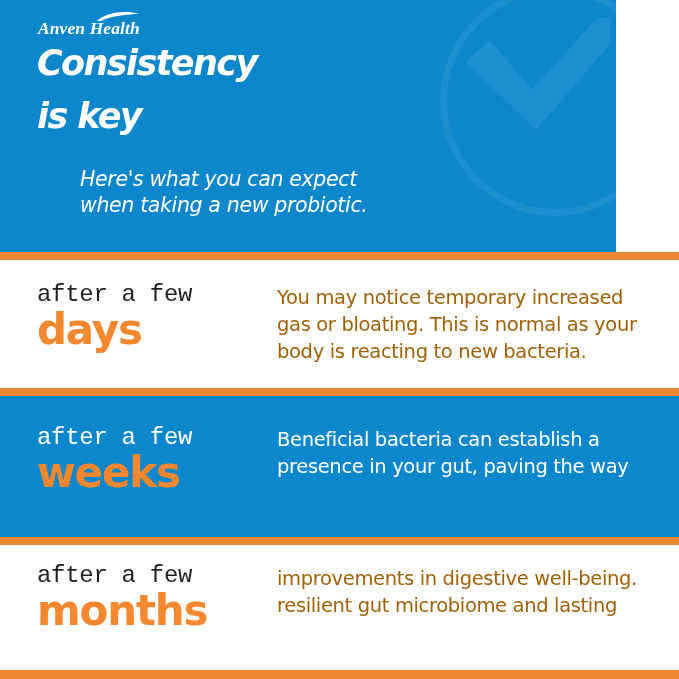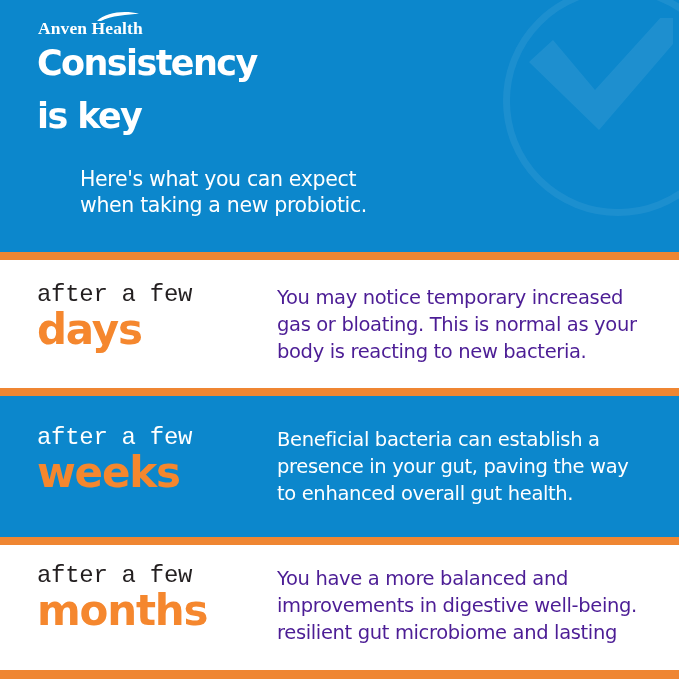--- a/index.html
+++ b/index.html
@@ -17,24 +17,25 @@
     height: 679px;
     overflow: hidden;
     background: #ffffff;
   }
 
   
   .hero {
     position: absolute;
     left: 0;
     top: 0;
-    width: 679px;
+    width: 616px;
     height: 252px;
     background: #0c87cc;
     overflow: hidden;
+    font-style: italic;
   }
   .hero-watermark {
     position: absolute;
     right: -54px;
     top: -14px;
     width: 230px;
     height: 230px;
     border-radius: 50%;
     border: 7px solid rgba(255, 255, 255, 0.065);
     box-sizing: border-box;
@@ -163,21 +164,21 @@
 
   .row-body {
     position: absolute;
     left: 277px;
     width: 392px;
     font-family: "DejaVu Sans", sans-serif;
     font-weight: normal;
     font-size: 19.5px;
     line-height: 27px;
     letter-spacing: -0.35px;
-    color: #4c1d95;
+    color: #a16207;
   }
   .row-days .row-body   { top: 24px; }
   .row-weeks .row-body  { top: 30px; color: #ffffff; }
   .row-months .row-body { top: 20px; }
   .row-body .line { display: block; }
 </style>
 </head>
 <body>
 
 <div id="infographic">
@@ -229,29 +230,27 @@
   </div>
 
   <div class="row row-weeks">
     <div class="row-label">
       <span class="label-small">after a few</span>
       <span class="label-big">weeks</span>
     </div>
     <div class="row-body">
       <span class="line">Beneficial bacteria can establish a</span>
       <span class="line">presence in your gut, paving the way</span>
-      <span class="line">to enhanced overall gut health.</span>
     </div>
   </div>
 
   <div class="row row-months">
     <div class="row-label">
       <span class="label-small">after a few</span>
       <span class="label-big">months</span>
     </div>
     <div class="row-body">
-      <span class="line">You have a more balanced and</span>
       <span class="line">improvements in digestive well-being.</span>
       <span class="line">resilient gut microbiome and lasting</span>
     </div>
   </div>
 
 </div>
 
 </body></html>

